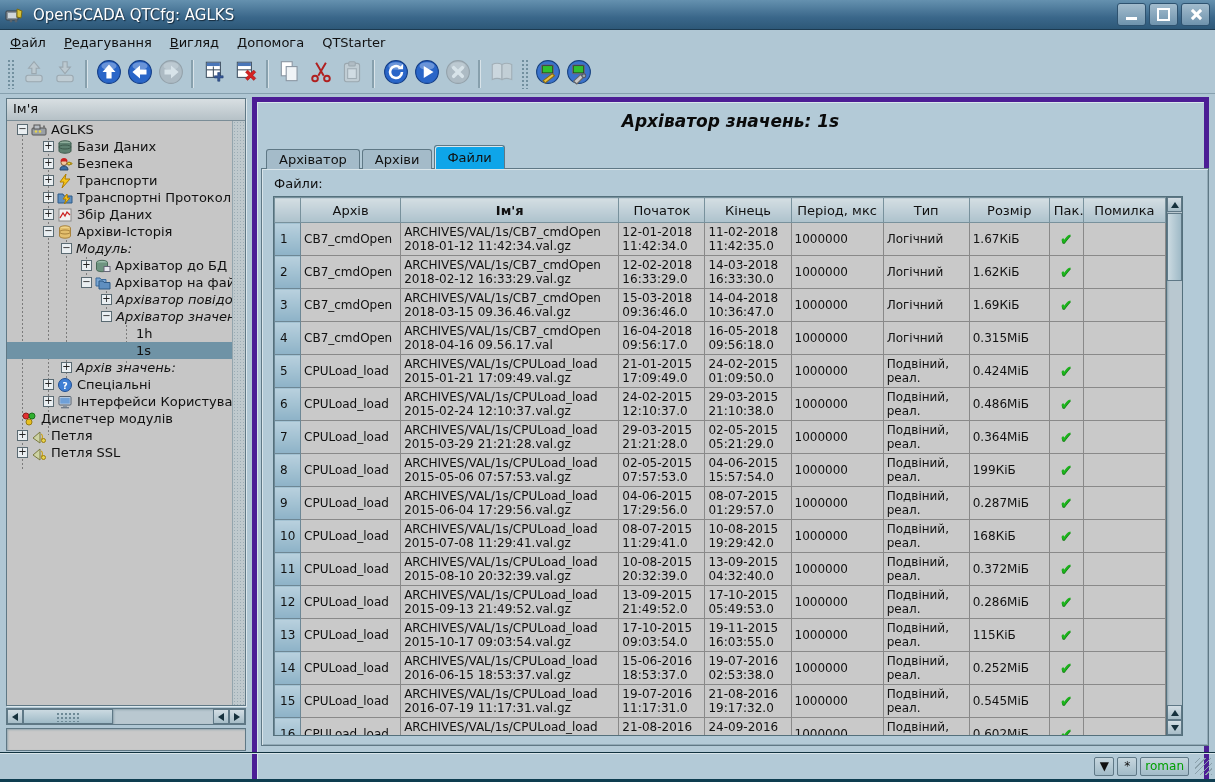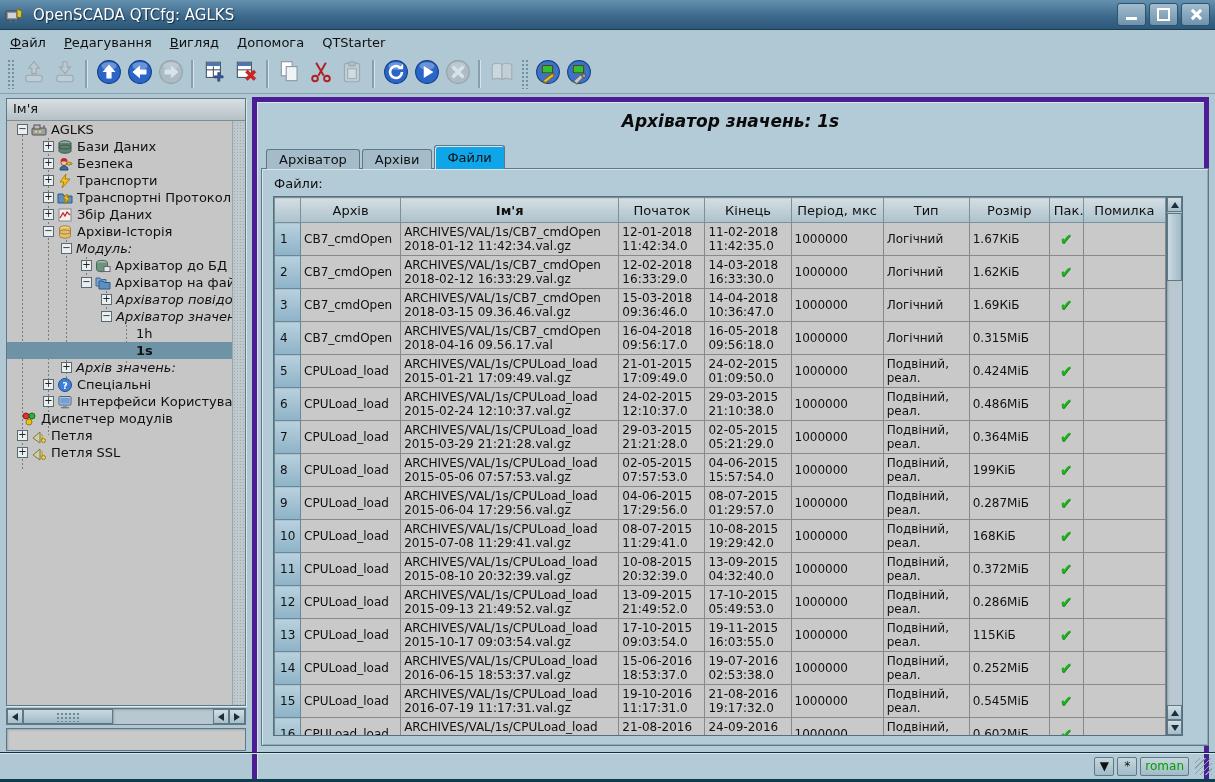--- a/index.html
+++ b/index.html
@@ -392,21 +392,21 @@
           <span class="tlabel italic">Архіватор повідом</span>
         </div>
         <div class="titem" style="padding-left: 94px;">
           <span class="expander">−</span>
           <span class="tlabel italic">Архіватор значен.</span>
         </div>
         <div class="titem" style="padding-left: 114px;">
           <span class="tspacer"></span>
           <span class="tlabel">1h</span>
         </div>
-        <div class="titem selected" style="padding-left: 114px; font-weight: bold;">
+        <div class="titem selected" style="padding-left: 114px;">
           <span class="tspacer"></span>
           <span class="tlabel">1s</span>
         </div>
         <div class="titem" style="padding-left: 54px;">
           <span class="expander">+</span>
           <span class="tlabel italic">Архів значень:</span>
         </div>
         <div class="titem" style="padding-left: 36px;">
           <span class="expander">+</span>
           <span class="ticon">
@@ -685,21 +685,21 @@
                 <td>1000000</td>
                 <td>Подвіний, реал.</td>
                 <td>0.252МіБ</td>
                 <td class="chk"><span>✔</span></td>
                 <td></td>
               </tr>
               <tr>
                 <td class="rn">15</td>
                 <td>CPULoad_load</td>
                 <td>ARCHIVES/VAL/1s/CPULoad_load 2016-07-19 11:17:31.val.gz</td>
-                <td>19-10-2016 11:17:31.0</td>
+                <td>19-07-2016 11:17:31.0</td>
                 <td>21-08-2016 19:17:32.0</td>
                 <td>1000000</td>
                 <td>Подвіний, реал.</td>
                 <td>0.545МіБ</td>
                 <td class="chk"><span>✔</span></td>
                 <td></td>
               </tr>
               <tr>
                 <td class="rn">16</td>
                 <td>CPULoad_load</td>

